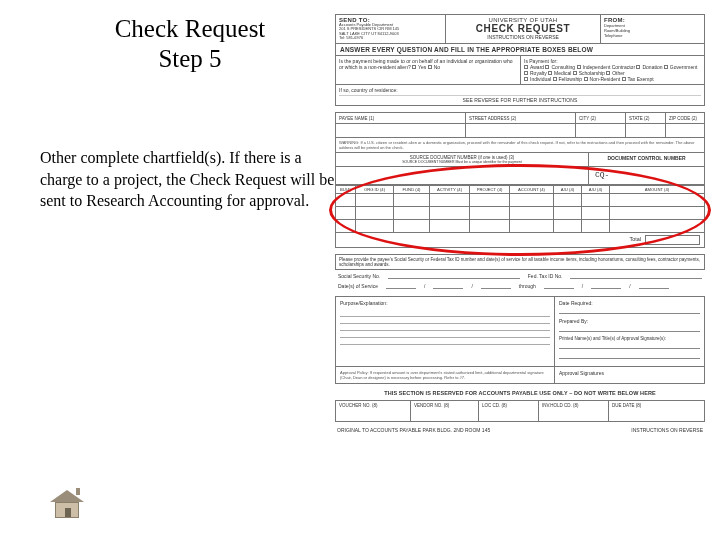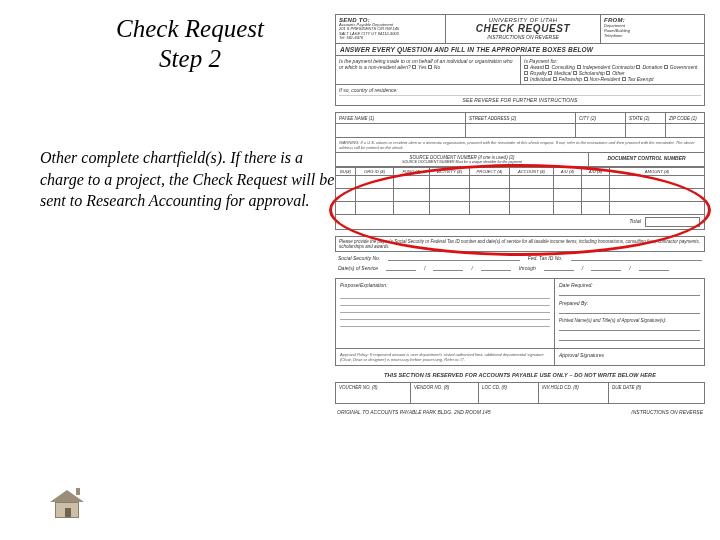--- a/index.html
+++ b/index.html
@@ -2,21 +2,21 @@
 <html><head>
 <meta charset="utf-8">
 <style>
   * { box-sizing: border-box; margin: 0; padding: 0; }
   body {
     width: 720px; height: 540px;
     background: #fff;
     font-family: "Times New Roman", Times, serif;
     position: relative; overflow: hidden;
   }
-  .slide { width: 720px; height: 540px; position: relative; font-style: italic; }
+  .slide { width: 720px; height: 540px; position: relative; }
   .left { position: absolute; left: 40px; top: 14px; width: 300px; }
   .title { font-size: 25px; text-align: center; line-height: 1.18; }
   .body-text { margin-top: 74px; font-size: 16px; line-height: 1.35; }
 
   
   .form {
     position: absolute; left: 335px; top: 14px; width: 370px; height: 485px;
     background: #fff; font-family: Arial, Helvetica, sans-serif; color: #333;
     font-size: 5px;
   }
@@ -119,21 +119,21 @@
   .home .chim { position: absolute; right: 4px; top: -2px; width: 4px; height: 7px; background: #9a8e7b; }
 </style>
 </head>
 <body>
 
 <div class="slide">
 
   <div class="left">
     <div class="title">
       <span>Check Request</span><br>
-      <span>Step 2</span>
+      <span>Step 5</span>
     </div>
     <p class="body-text">Other complete chartfield(s). If there is a charge to a project, the Check Request will be sent to Research Accounting for approval.</p>
   </div>
 
   <div class="form">
     <div class="hdr">
       <div class="sendto">
         <div class="lab">SEND TO:</div>
         <div style="white-space:pre-line;line-height:1.1;font-size:4px;">Accounts Payable Department
 201 S PRESIDENTS CIR RM 145
@@ -199,20 +199,26 @@
     </div>
     <div class="note">WARNING: If a U.S. citizen or resident alien or a domestic organization, proceed with the remainder of this check request. If not, refer to the instructions and then proceed with the remainder. The above address will be printed on the check.</div>
 
     <div class="dcn">
       <div class="l">
           <div>SOURCE DOCUMENT NUMBER (if one is used) (3)</div>
           <div style="font-size:3.5px">SOURCE DOCUMENT NUMBER Must be a unique identifier for the payment</div>
         </div>
       <div class="r">DOCUMENT CONTROL NUMBER</div>
     </div>
+    <div class="bd">
+      <div class="l"></div>
+      <div class="r">
+          <div style="padding:3px 6px;font-family:'Courier New',monospace;font-size:8px">CQ-</div>
+        </div>
+    </div>
 
     <table class="cf">
       <tbody>
           <tr>
         <th class="bu">BU(4)</th>
         <th class="org">ORG ID (4)</th>
         <th class="fund">FUND (4)</th>
         <th class="act">ACTIVITY (4)</th>
         <th class="proj">PROJECT (4)</th>
         <th class="acct">ACCOUNT (4)</th>

